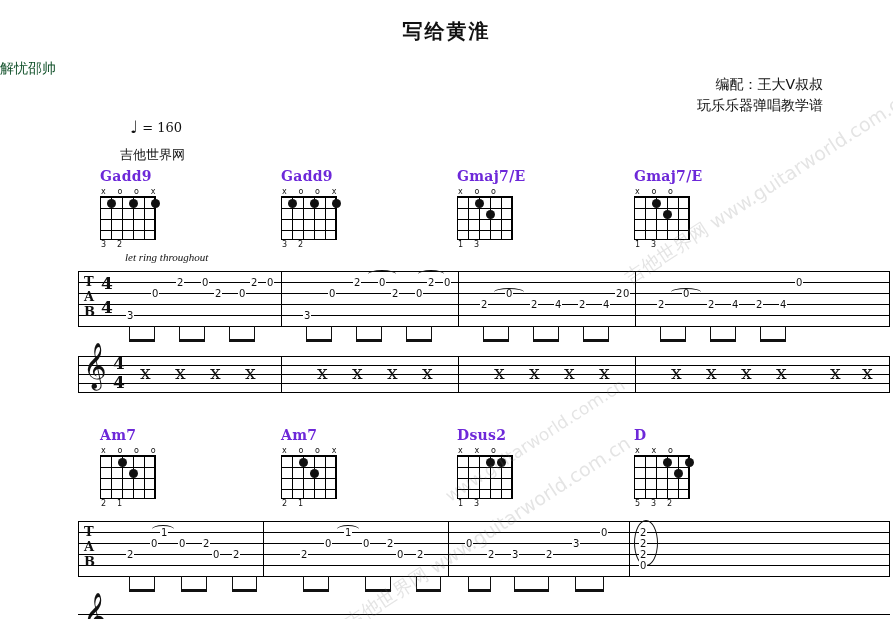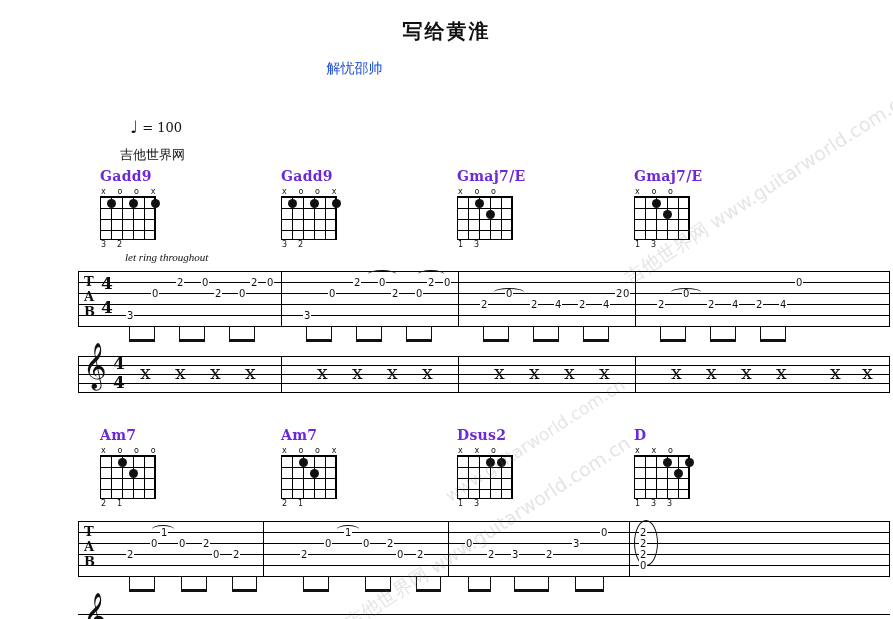--- a/index.html
+++ b/index.html
@@ -12,22 +12,22 @@
   }
   .sheet{position:absolute;left:0;top:0;width:893px;height:619px;}
 
   
   .title{
     position:absolute;left:0;top:18px;width:893px;text-align:center;
     font-size:20px;font-weight:700;letter-spacing:2px;color:#111;
     font-family:"DejaVu Sans", sans-serif;
   }
   .subtitle{
-    position:absolute;left:0;top:60px;width:709px;text-align:center;
-    font-size:14px;color:#1d4ed8;font-family:"DejaVu Sans", sans-serif;
+    position:absolute;left:0;top:60px;width:709px;
+    font-size:14px;color:#14532d;font-family:"DejaVu Sans", sans-serif;
   }
   .credit{
     position:absolute;right:70px;top:74px;text-align:right;
     font-size:14px;line-height:21px;color:#111;
     font-family:"DejaVu Sans", sans-serif;
   }
   .tempo{
     position:absolute;left:130px;top:120px;font-size:13px;color:#111;
     font-family:"DejaVu Serif", serif;
   }
@@ -92,24 +92,28 @@
     transform:rotate(-33deg);white-space:nowrap;pointer-events:none;
   }
 </style>
 </head>
 <body>
 
 <div class="sheet">
 
   <div class="title">写给黄淮</div>
   <div class="subtitle">解忧邵帅</div>
+  <div class="credit">
+    <div>编配：王大V叔叔</div>
+    <div>玩乐乐器弹唱教学谱</div>
+  </div>
 
   <div class="tempo">
     <span class="note">♩</span>
-    <span>= 100</span>
+    <span>= 160</span>
   </div>
   <div class="capo">吉他世界网</div>
   <div class="letring">let ring throughout</div>
 
   <div class="chord" style="left:100px;top:168px;">
     <div class="cname">Gadd9</div>
     <div class="marks">x o  o x</div>
     <div class="grid">
       <div class="v" style="left:10px"></div>
         <div class="v" style="left:21px"></div>
@@ -375,21 +379,21 @@
       <div class="v" style="left:32px"></div>
         <div class="v" style="left:43px"></div>
       <div class="v" style="right:0px"></div>
       <div class="h" style="top:10px"></div>
         <div class="h" style="top:21px"></div>
       <div class="h" style="top:32px"></div>
       <div class="dot" style="left:28px;top:1px"></div>
       <div class="dot" style="left:50px;top:1px"></div>
       <div class="dot" style="left:39px;top:12px"></div>
     </div>
-    <div class="fingers">1 3 3</div>
+    <div class="fingers">5 3 2</div>
   </div>
 
   <div class="sysline" style="left:78px;top:521px;width:812px;"></div>
   <div class="sysline" style="left:78px;top:532px;width:812px;"></div>
   <div class="sysline" style="left:78px;top:543px;width:812px;"></div>
   <div class="sysline" style="left:78px;top:554px;width:812px;"></div>
   <div class="sysline" style="left:78px;top:565px;width:812px;"></div>
   <div class="sysline" style="left:78px;top:576px;width:812px;"></div>
   <div class="barline" style="left:78px;top:521px;height:56px;"></div>
   <div class="barline" style="left:263px;top:521px;height:56px;"></div>

